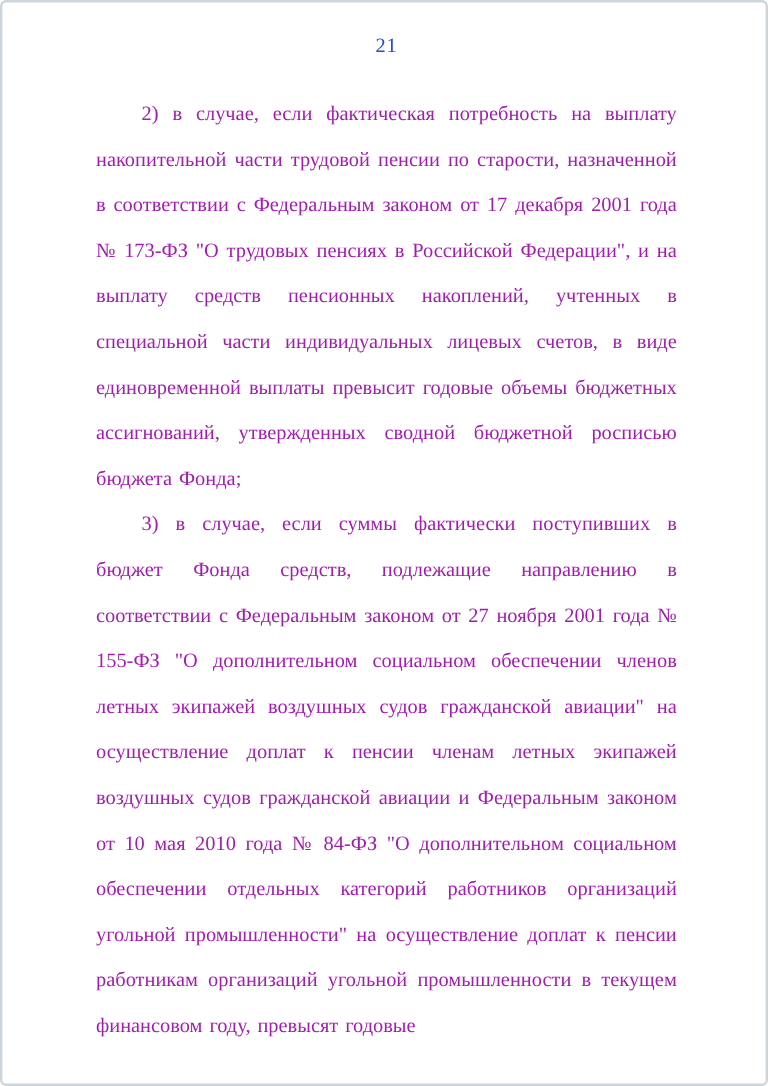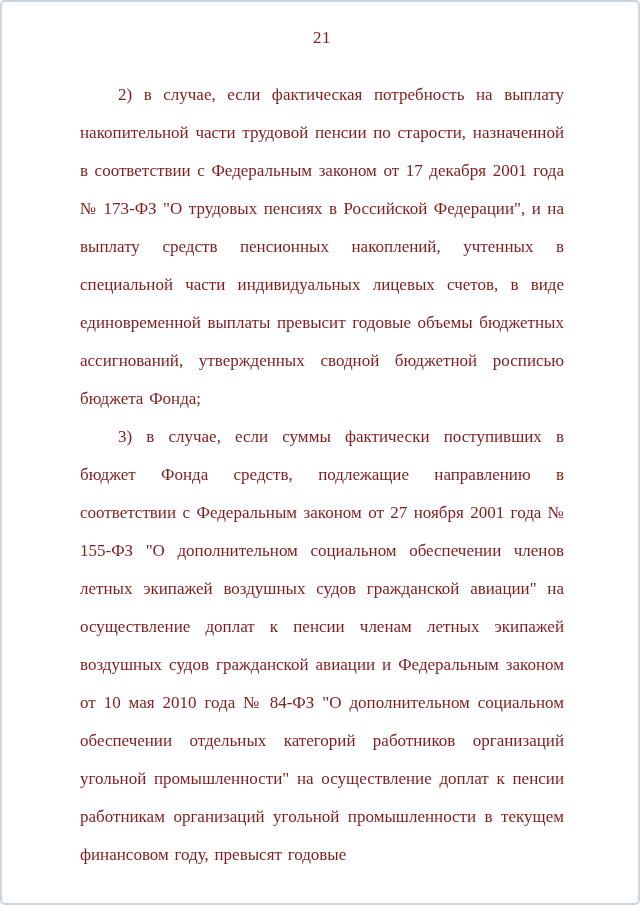--- a/index.html
+++ b/index.html
@@ -19,31 +19,31 @@
     height: 905px;
     background: #ffffff;
     border: 2px solid #ccd6dc;
     border-radius: 5px;
     padding: 26px 74px 40px 78px;
     overflow: hidden;
   }
   .page-number {
     text-align: center;
     font-size: 17px;
-    color: #7f1d1d;
+    color: #1d4ed8;
     margin: 0 0 28px 0;
     letter-spacing: 0.5px;
   }
   .para {
     font-size: 17px;
     line-height: 38px;
     text-align: justify;
     text-indent: 38px;
     margin: 0;
-    color: #7f1d1d;
+    color: #a21caf;
     word-spacing: 1.5px;
   }
 </style>
 </head>
 <body>
 
 <div class="page">
   <div class="page-number">21</div>
 
   <p class="para">2) в случае, если фактическая потребность на выплату накопительной части трудовой пенсии по старости, назначенной в соответствии с Федеральным законом от 17 декабря 2001 года № 173-ФЗ "О трудовых пенсиях в Российской Федерации", и на выплату средств пенсионных накоплений, учтенных в специальной части индивидуальных лицевых счетов, в виде единовременной выплаты превысит годовые объемы бюджетных ассигнований, утвержденных сводной бюджетной росписью бюджета Фонда;</p>

